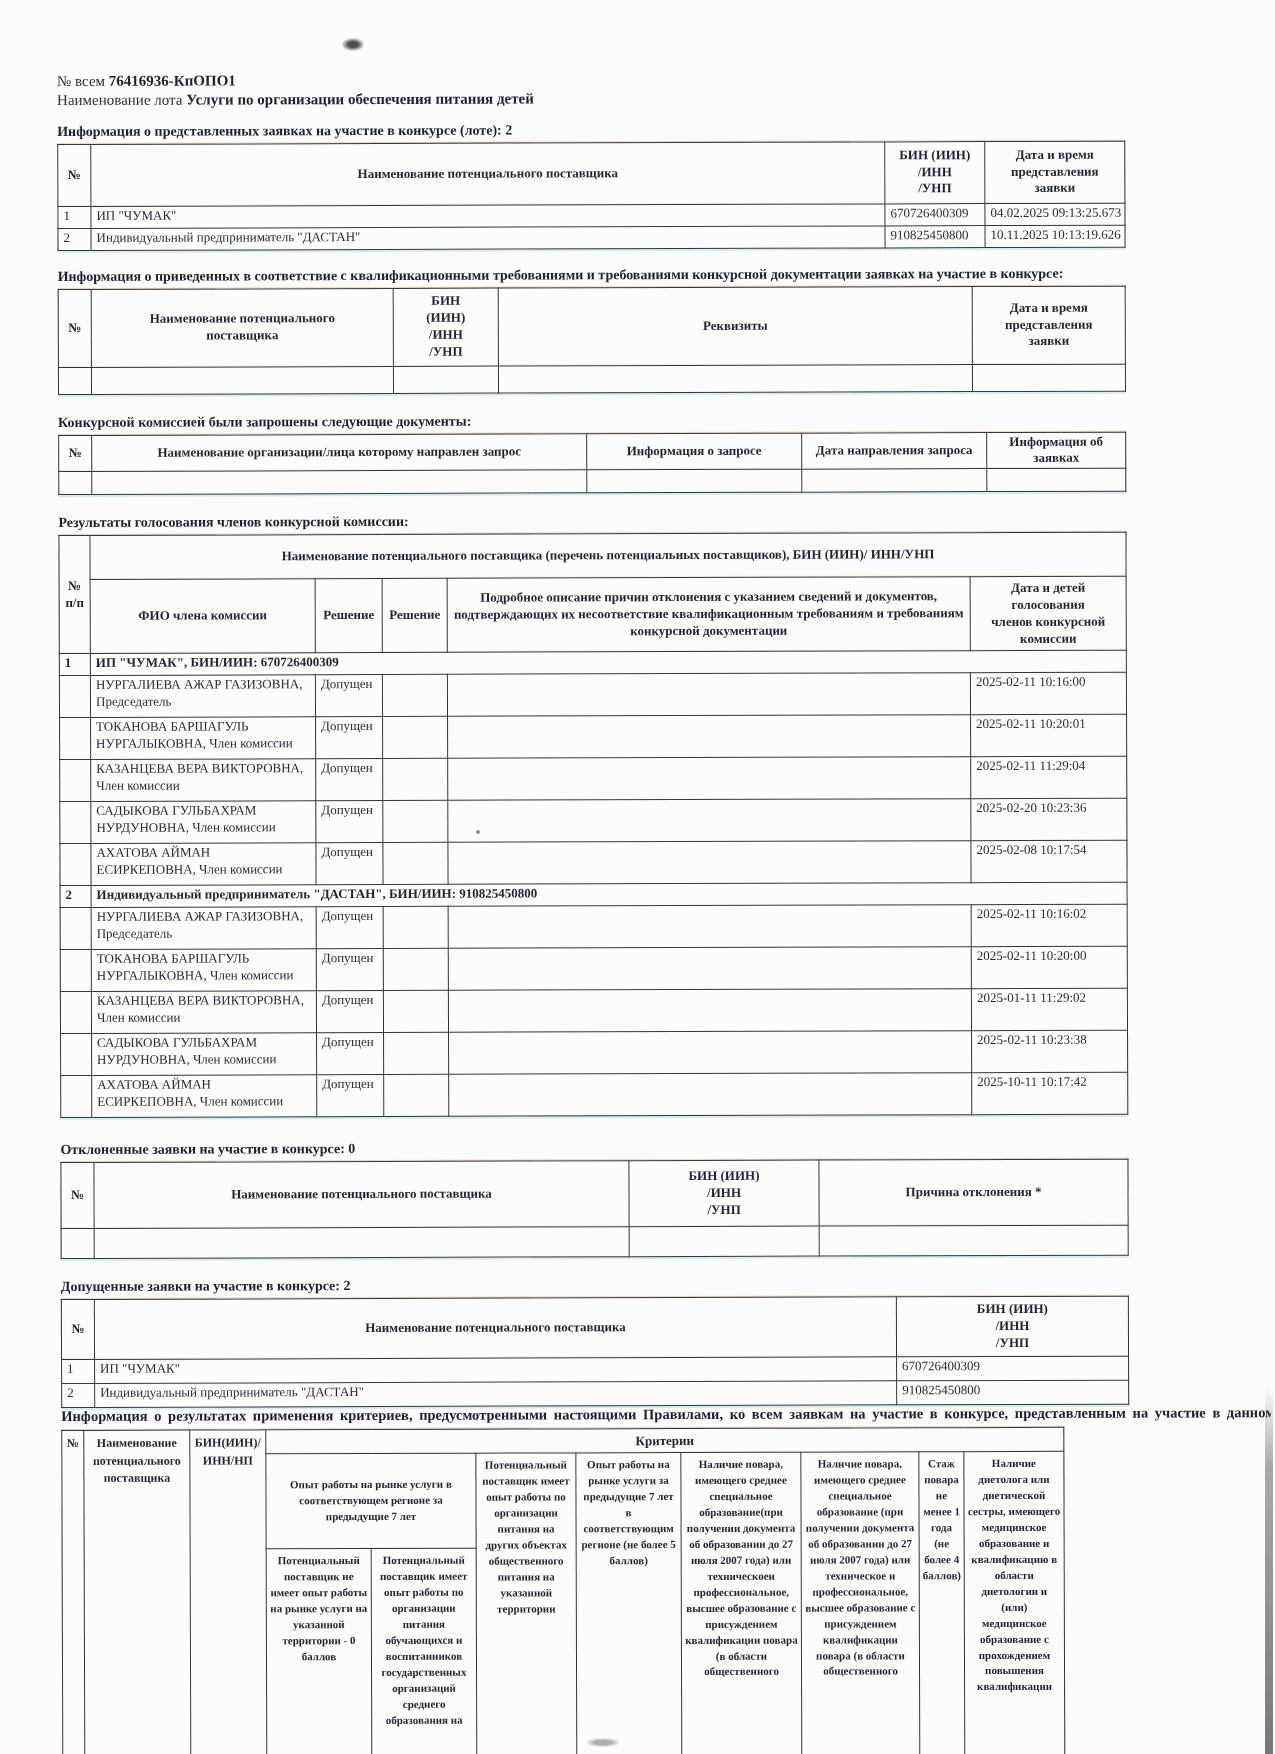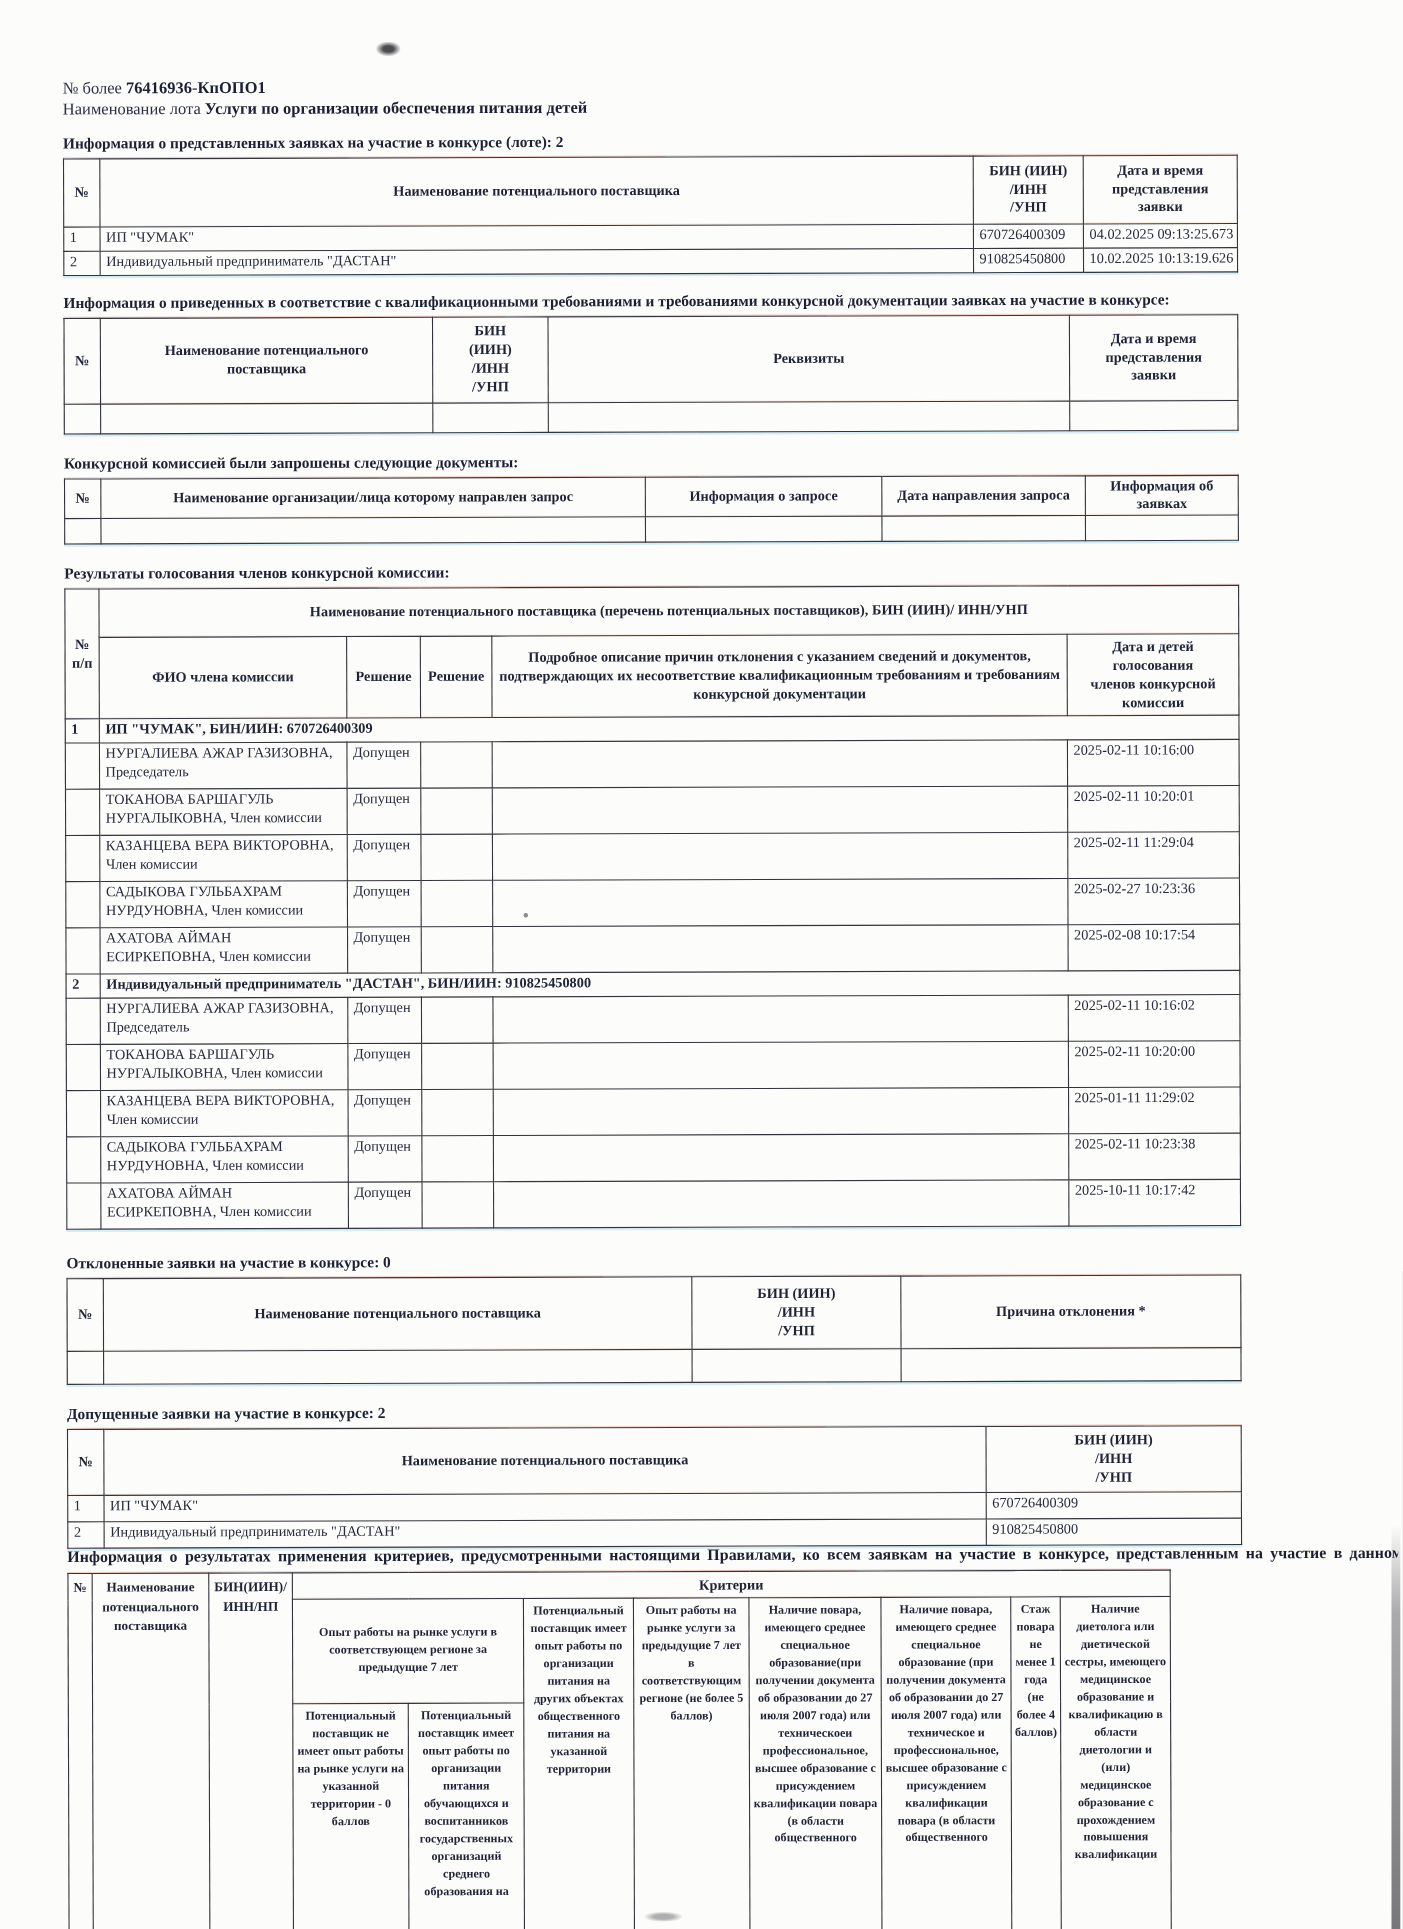--- a/index.html
+++ b/index.html
@@ -61,21 +61,21 @@
 
 <div class="page">
   <div class="smudge-top"></div>
   <div class="dot-mid"></div>
   <div class="edge-strip"></div>
   <div class="smudge-bottom"></div>
 
   <div class="content">
 
     <div class="lot-line">
-      <span>№ более</span>
+      <span>№ всем</span>
       <span class="val">76416936-КпОПО1</span>
     </div>
     <div class="lot-line">
       <span>Наименование лота</span>
       <span class="val">Услуги по организации обеспечения питания детей</span>
     </div>
 
     <div class="sec-title mt14">Информация о представленных заявках на участие в конкурсе (лоте): 2</div>
     <table class="t">
       <colgroup>
@@ -100,21 +100,21 @@
         <tr style="height:22px">
           <td>1</td>
           <td>ИП "ЧУМАК"</td>
           <td class="nw">670726400309</td>
           <td class="nw">04.02.2025 09:13:25.673</td>
         </tr>
         <tr style="height:22px">
           <td>2</td>
           <td>Индивидуальный предприниматель "ДАСТАН"</td>
           <td class="nw">910825450800</td>
-          <td class="nw">10.02.2025 10:13:19.626</td>
+          <td class="nw">10.11.2025 10:13:19.626</td>
         </tr>
       </tbody>
     </table>
 
     <div class="sec-title mt18">Информация о приведенных в соответствие с квалификационными требованиями и требованиями конкурсной документации заявках на участие в конкурсе:</div>
     <table class="t">
       <colgroup>
           <col style="width:33px">
           <col style="width:302px">
           <col style="width:105px">
@@ -230,21 +230,21 @@
           <td></td>
           <td></td>
           <td class="nw">2025-02-11 11:29:04</td>
         </tr>
         <tr style="height:42px">
           <td></td>
           <td>САДЫКОВА ГУЛЬБАХРАМ НУРДУНОВНА, Член комиссии</td>
           <td>Допущен</td>
           <td></td>
           <td></td>
-          <td class="nw">2025-02-27 10:23:36</td>
+          <td class="nw">2025-02-20 10:23:36</td>
         </tr>
         <tr style="height:42px">
           <td></td>
           <td>АХАТОВА АЙМАН ЕСИРКЕПОВНА, Член комиссии</td>
           <td>Допущен</td>
           <td></td>
           <td></td>
           <td class="nw">2025-02-08 10:17:54</td>
         </tr>
         <tr style="height:22px">

